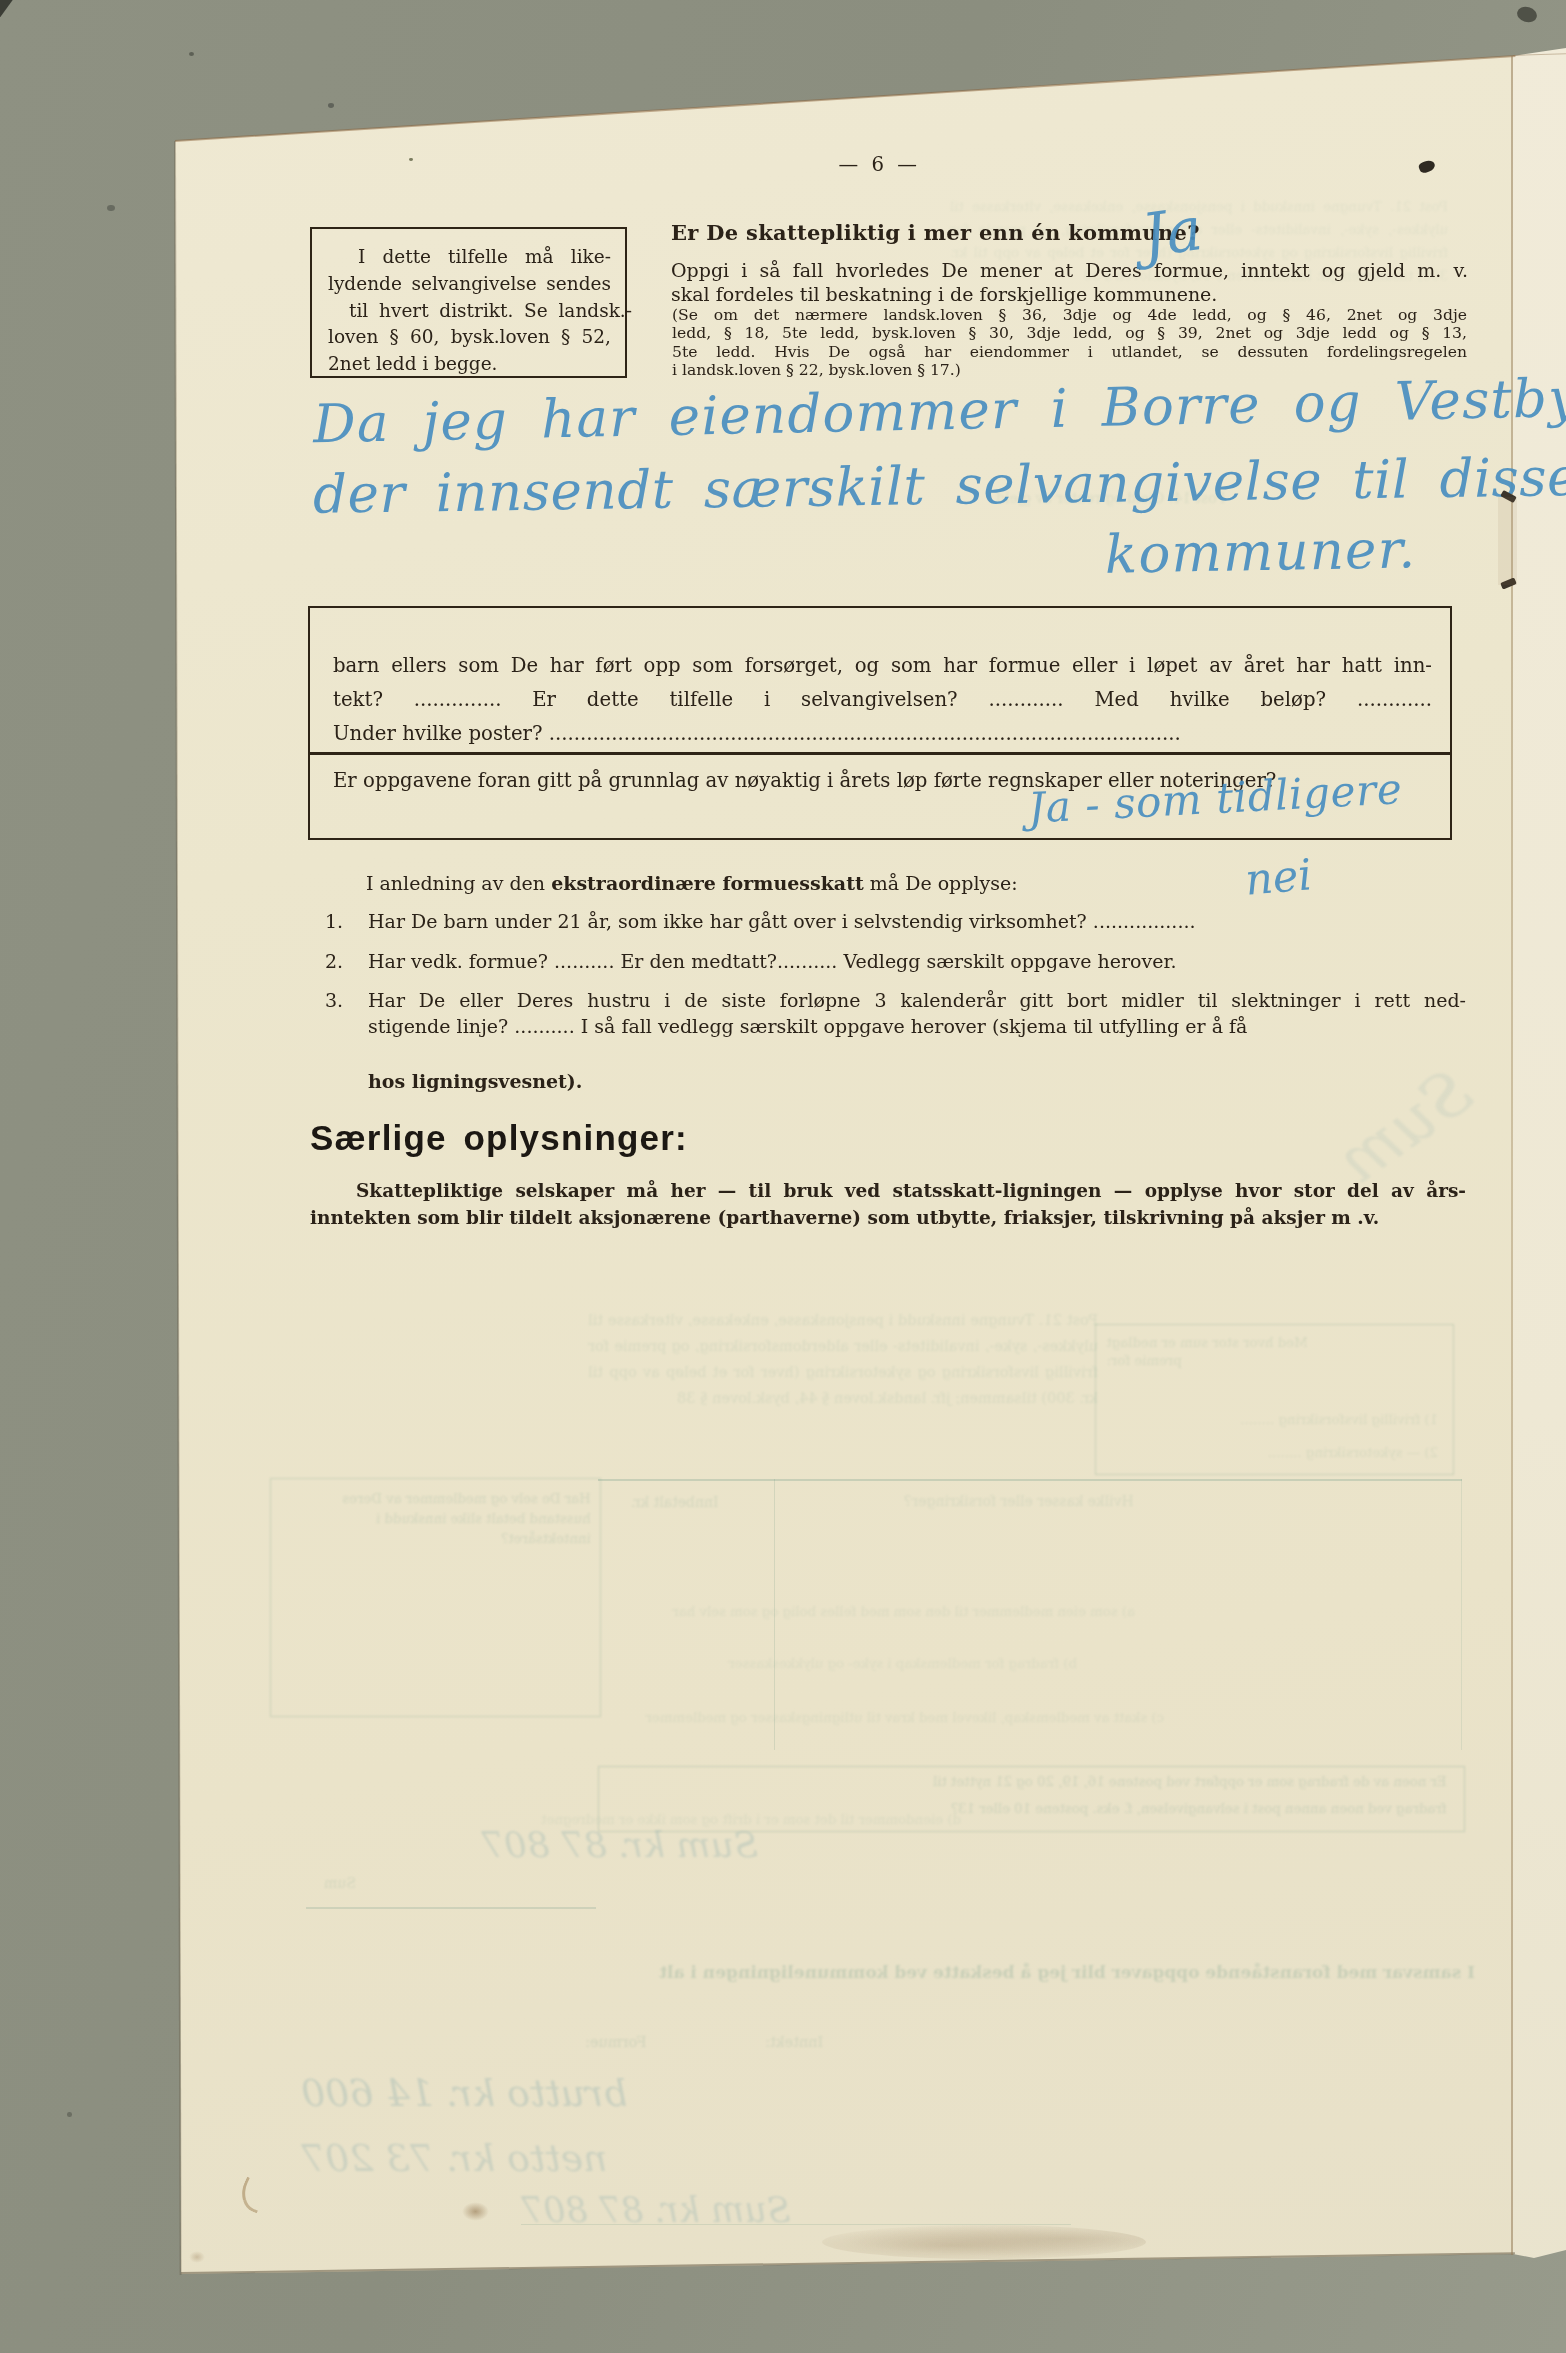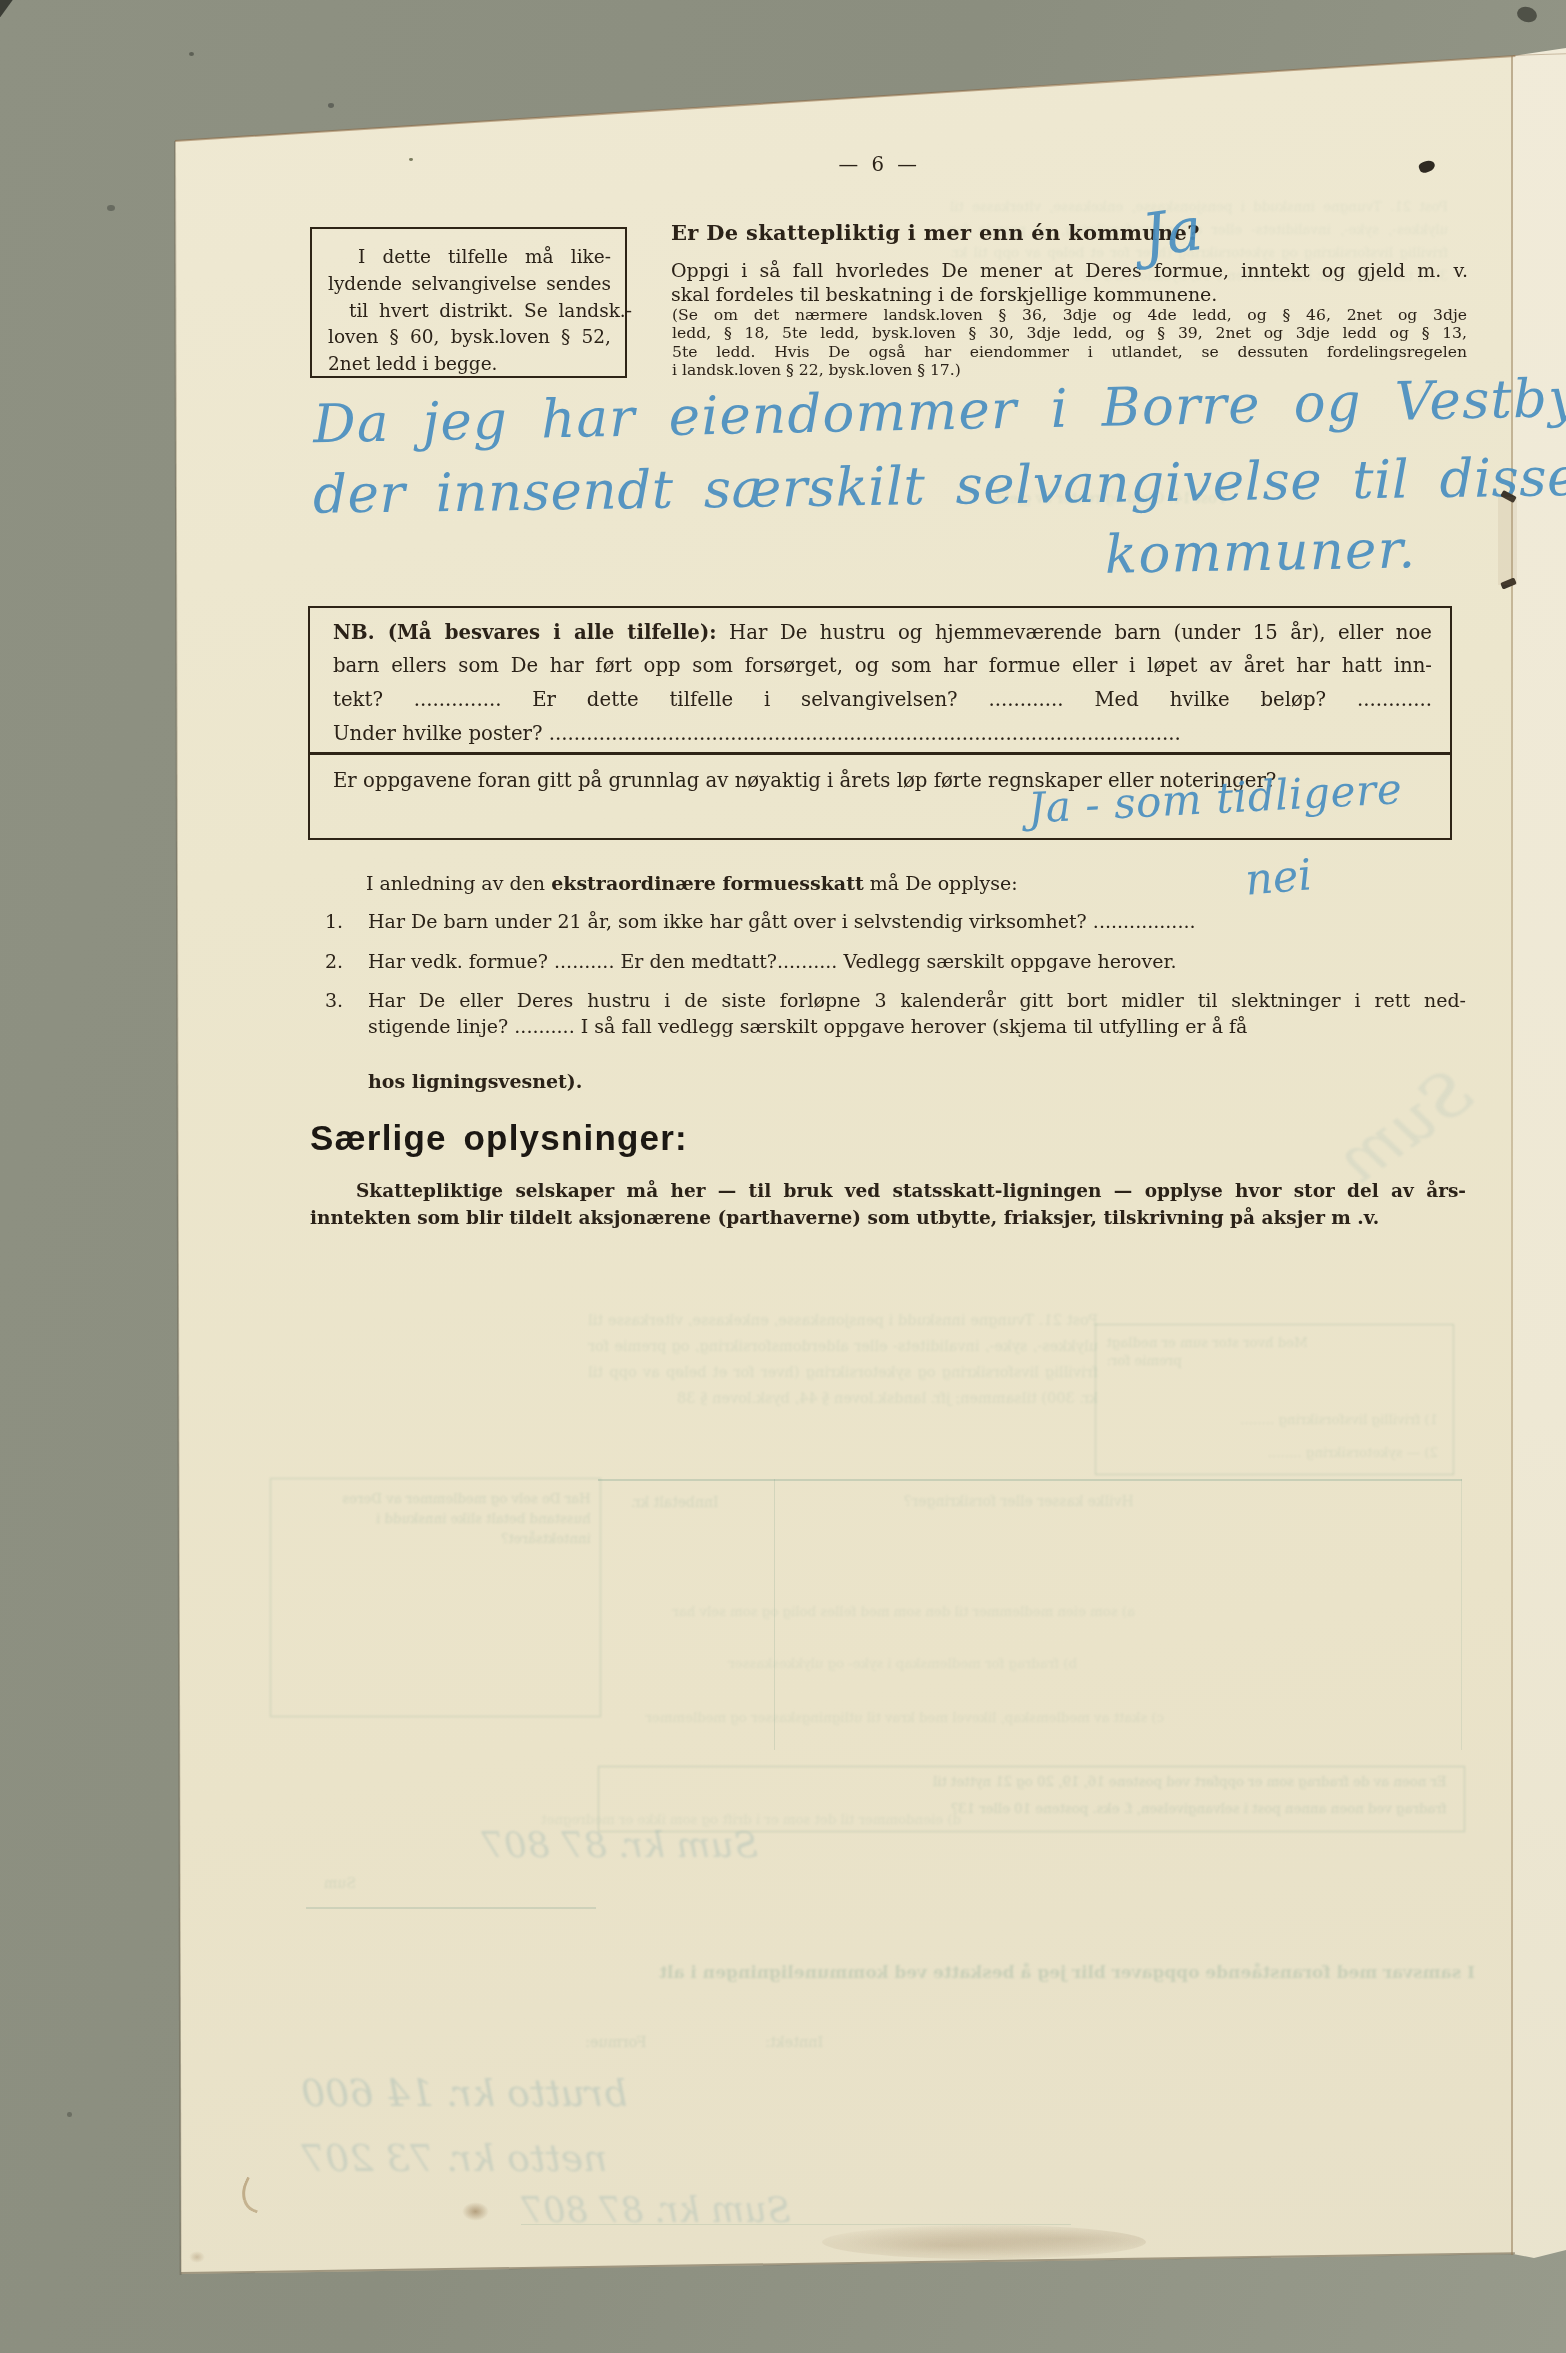--- a/index.html
+++ b/index.html
@@ -115,21 +115,20 @@
 <div class="print just" style="left:672px;top:324px;width:795px;font-size:15.6px;">ledd, § 18, 5te ledd, bysk.loven § 30, 3dje ledd, og § 39, 2net og 3dje ledd og § 13,</div>
 <div class="print just" style="left:672px;top:343px;width:795px;font-size:15.6px;">5te ledd.  Hvis De også har eiendommer i utlandet, se dessuten fordelingsregelen</div>
 <div class="print" style="left:672px;top:361px;font-size:15.6px;white-space:nowrap;">i landsk.loven § 22, bysk.loven § 17.)</div>
 
 <span class="hand" style="left:1142px;top:202px;font-size:60px;transform:rotate(-8deg);">Ja</span>
 <div class="hand" style="left:313px;top:383px;font-size:53px;letter-spacing:1.2px;word-spacing:15px;transform:rotate(-1.2deg);">Da jeg har eiendommer i Borre og Vestby, er</div>
 <div class="hand" style="left:313px;top:459px;font-size:53px;letter-spacing:0.6px;word-spacing:12.7px;transform:rotate(-0.8deg);">der innsendt særskilt selvangivelse til disse</div>
 <div class="hand" style="left:1105px;top:525px;font-size:53px;letter-spacing:1.2px;transform:rotate(-1deg);">kommuner.</div>
 
 <div class="box" style="left:308px;top:606px;width:1144px;height:234px;">
-  <div class="print just" style="left:23px;top:12.7px;width:1099px;font-size:19.7px;"><span class="b">NB. (Må besvares i alle tilfelle):</span><span> Har De hustru og hjemmeværende barn (under 15 år), eller noe</span></div>
   <div class="print just" style="left:23px;top:46px;width:1099px;font-size:19.7px;">barn ellers som De har ført opp som forsørget, og som har formue eller i løpet av året har hatt inn-</div>
   <div class="print just" style="left:23px;top:80px;width:1099px;font-size:19.7px;">tekt? ..............  Er dette tilfelle i selvangivelsen? ............   Med hvilke beløp? ............</div>
   <div class="print" style="left:23px;top:114px;width:1099px;font-size:19.7px;overflow:hidden;white-space:nowrap;">Under hvilke poster? .....................................................................................................</div>
   <div style="position:absolute;left:-2.3px;top:144px;width:1144px;height:2.9px;background:#2e2416;"></div>
   <div class="print" style="left:23px;top:161px;font-size:19.7px;white-space:nowrap;">Er oppgavene foran gitt på grunnlag av nøyaktig i årets løp førte regnskaper eller noteringer?</div>
 </div>
 <span class="hand" style="left:1028px;top:778px;font-size:42px;letter-spacing:0.6px;transform:rotate(-3deg);">Ja - som tidligere</span>
 
 <div class="print" style="left:366px;top:872px;font-size:19px;white-space:nowrap;"><span>I anledning av den </span><span class="b">ekstraordinære formuesskatt</span><span> må De opplyse:</span></div>
 <span class="hand" style="left:1245px;top:856px;font-size:43px;transform:rotate(-5deg);">nei</span>

